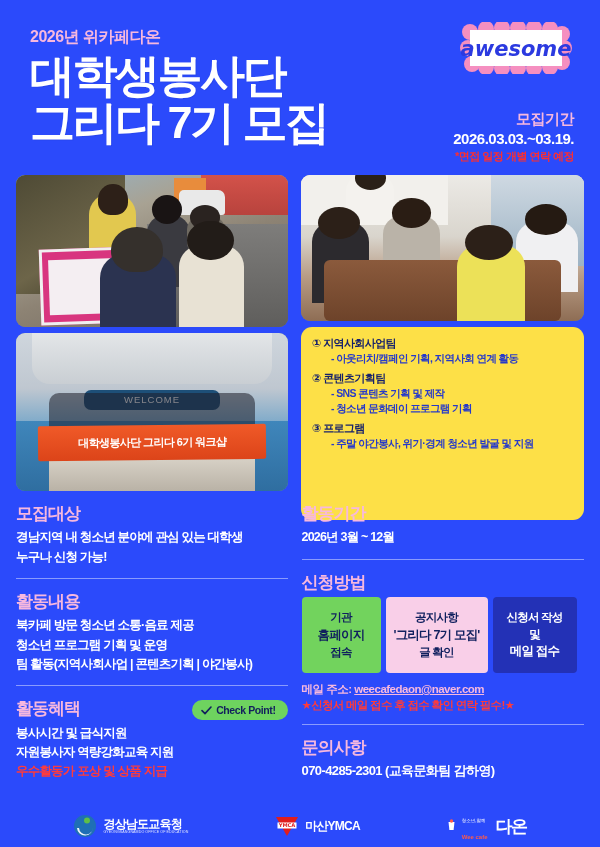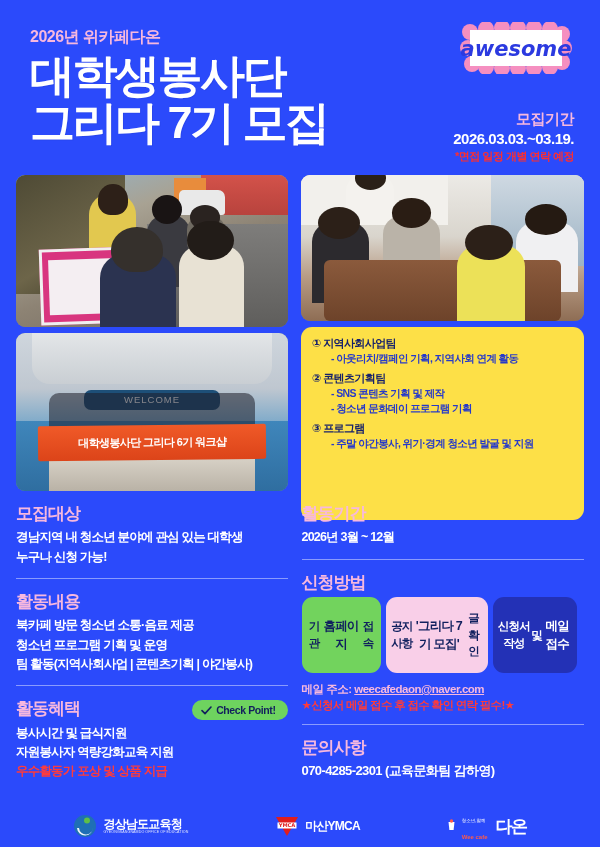--- a/index.html
+++ b/index.html
@@ -248,23 +248,23 @@
   }
   .check-badge svg { display:block; }
 
   
   .apply-row {
     display: flex;
     gap: 5px;
     margin-top: 3px;
   }
   .apply-box {
-    border-radius: 11px;
+    border-radius: 4px;
     display: flex;
-    flex-direction: row;
+    flex-direction: column;
     align-items: center;
     justify-content: center;
     text-align: center;
     padding: 9px 4px;
     font-size: 11.5px;
     font-weight: bold;
     letter-spacing: -0.8px;
     line-height: 1.45;
     min-height: 76px;
   }

